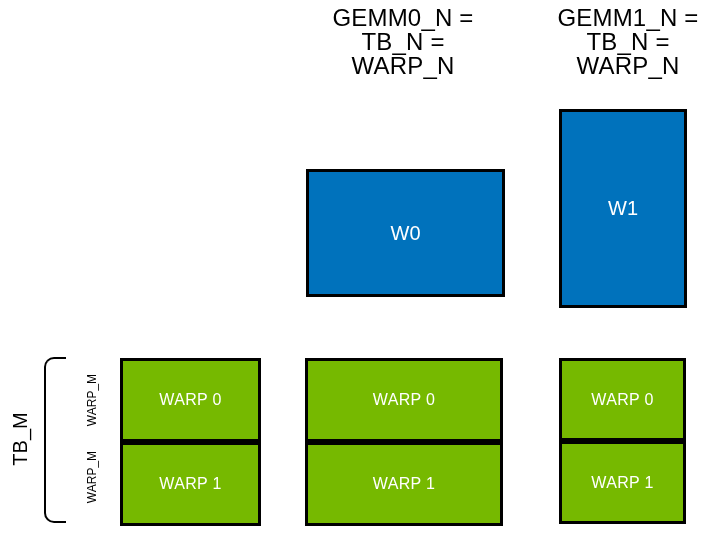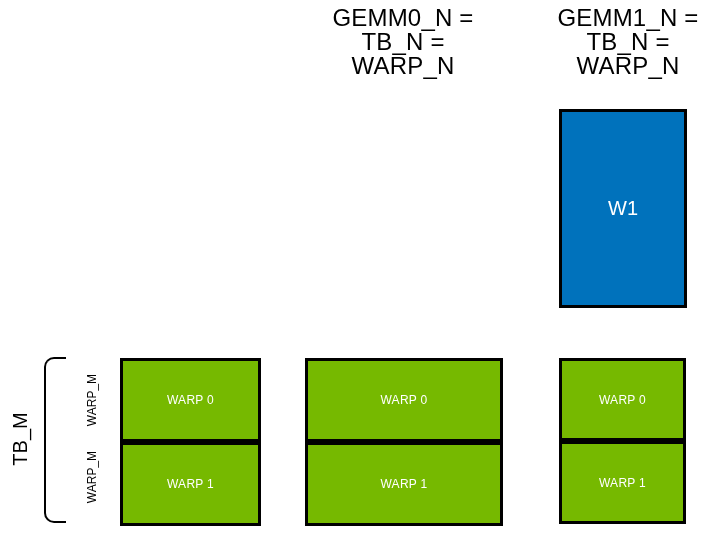--- a/index.html
+++ b/index.html
@@ -56,21 +56,21 @@
   .green-stack.s2 { left: 559px; top: 358px; width: 127px; height: 166px; }
   .warp-cell {
     width: 100%;
     height: 50%;
     background: var(--green);
     border: 3px solid var(--border);
     display: flex;
     align-items: center;
     justify-content: center;
     color: var(--tile-text);
-    font-size: 12px;
+    font-size: 16px;
     letter-spacing: 0.3px;
   }
 
   
   .tb-m-label {
     position: absolute;
     left: -18px;
     top: 426px;
     width: 80px;
     height: 26px;
@@ -112,20 +112,23 @@
     <div>GEMM0_N =</div>
     <div>TB_N =</div>
     <div>WARP_N</div>
   </div>
   <div class="hdr hdr-1">
     <div>GEMM1_N =</div>
     <div>TB_N =</div>
     <div>WARP_N</div>
   </div>
 
+  <div class="blue-tile w0">
+    <span>W0</span>
+  </div>
   <div class="blue-tile w1">
     <span>W1</span>
   </div>
 
   <div class="tb-m-label">TB_M</div>
   <div class="bracket"></div>
   <div class="warp-m-label warp-m-0">WARP_M</div>
   <div class="warp-m-label warp-m-1">WARP_M</div>
 
   <div class="green-stack s0">

